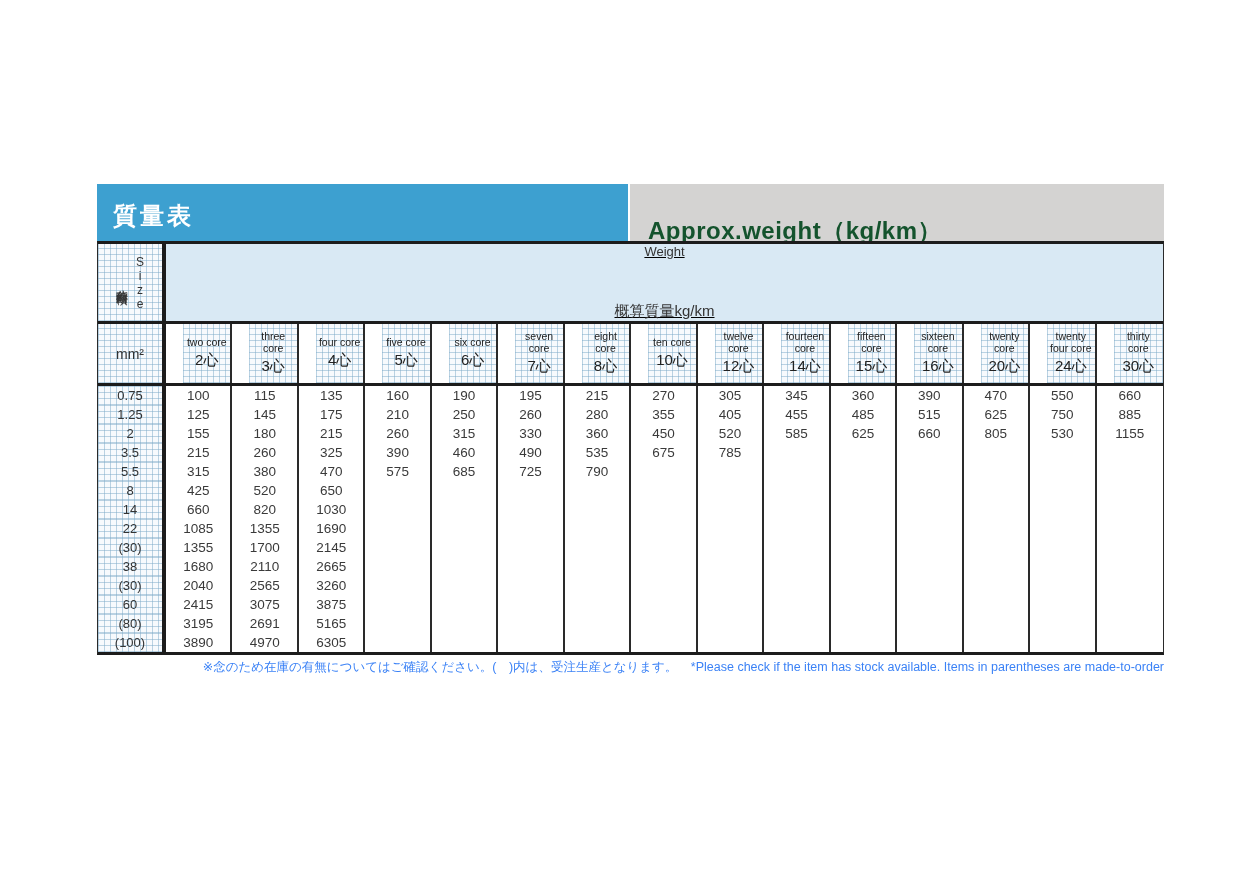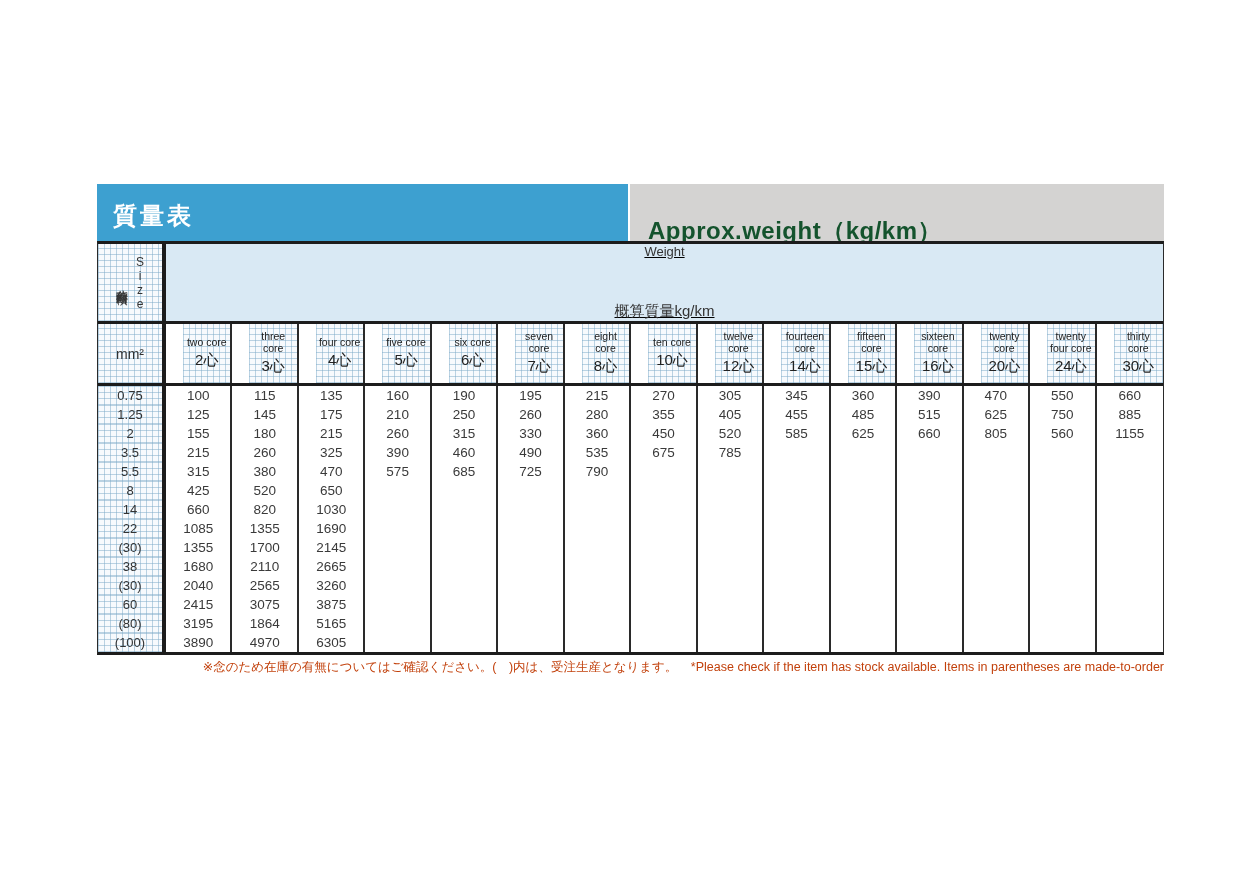--- a/index.html
+++ b/index.html
@@ -66,21 +66,21 @@
   }
   .val-cell {
     display:flex; align-items:center; justify-content:center; font-size:13.5px; color:#3a3a3a;
     border-right:2px solid #2a2a2a; box-sizing:border-box;
   }
   .val-cell.last { border-right:0; }
 
   
   .note {
     position:absolute; left:97px; top:659px; width:1067px; text-align:right;
-    font-size:12.5px; color:#c2410c; white-space:nowrap;
+    font-size:12.5px; color:#3b82f6; white-space:nowrap;
   }
   .note-en { margin-left:10px; }
 </style>
 </head>
 <body>
 
 <div class="page">
 
   <div class="title-row">
     <div class="bar-jp">
@@ -210,21 +210,21 @@
         <div class="val-cell">260</div>
         <div class="val-cell">315</div>
         <div class="val-cell">330</div>
         <div class="val-cell">360</div>
         <div class="val-cell">450</div>
         <div class="val-cell">520</div>
         <div class="val-cell">585</div>
         <div class="val-cell">625</div>
         <div class="val-cell">660</div>
         <div class="val-cell">805</div>
-        <div class="val-cell">560</div>
+        <div class="val-cell">530</div>
         <div class="val-cell last">1155</div>
         <div class="size-cell pat">3.5</div>
         <div class="val-cell">215</div>
         <div class="val-cell">260</div>
         <div class="val-cell">325</div>
         <div class="val-cell">390</div>
         <div class="val-cell">460</div>
         <div class="val-cell">490</div>
         <div class="val-cell">535</div>
         <div class="val-cell">675</div>
@@ -358,21 +358,21 @@
         <div class="val-cell"></div>
         <div class="val-cell"></div>
         <div class="val-cell"></div>
         <div class="val-cell"></div>
         <div class="val-cell"></div>
         <div class="val-cell"></div>
         <div class="val-cell"></div>
         <div class="val-cell last"></div>
         <div class="size-cell pat">(80)</div>
         <div class="val-cell">3195</div>
-        <div class="val-cell">1864</div>
+        <div class="val-cell">2691</div>
         <div class="val-cell">5165</div>
         <div class="val-cell"></div>
         <div class="val-cell"></div>
         <div class="val-cell"></div>
         <div class="val-cell"></div>
         <div class="val-cell"></div>
         <div class="val-cell"></div>
         <div class="val-cell"></div>
         <div class="val-cell"></div>
         <div class="val-cell"></div>

